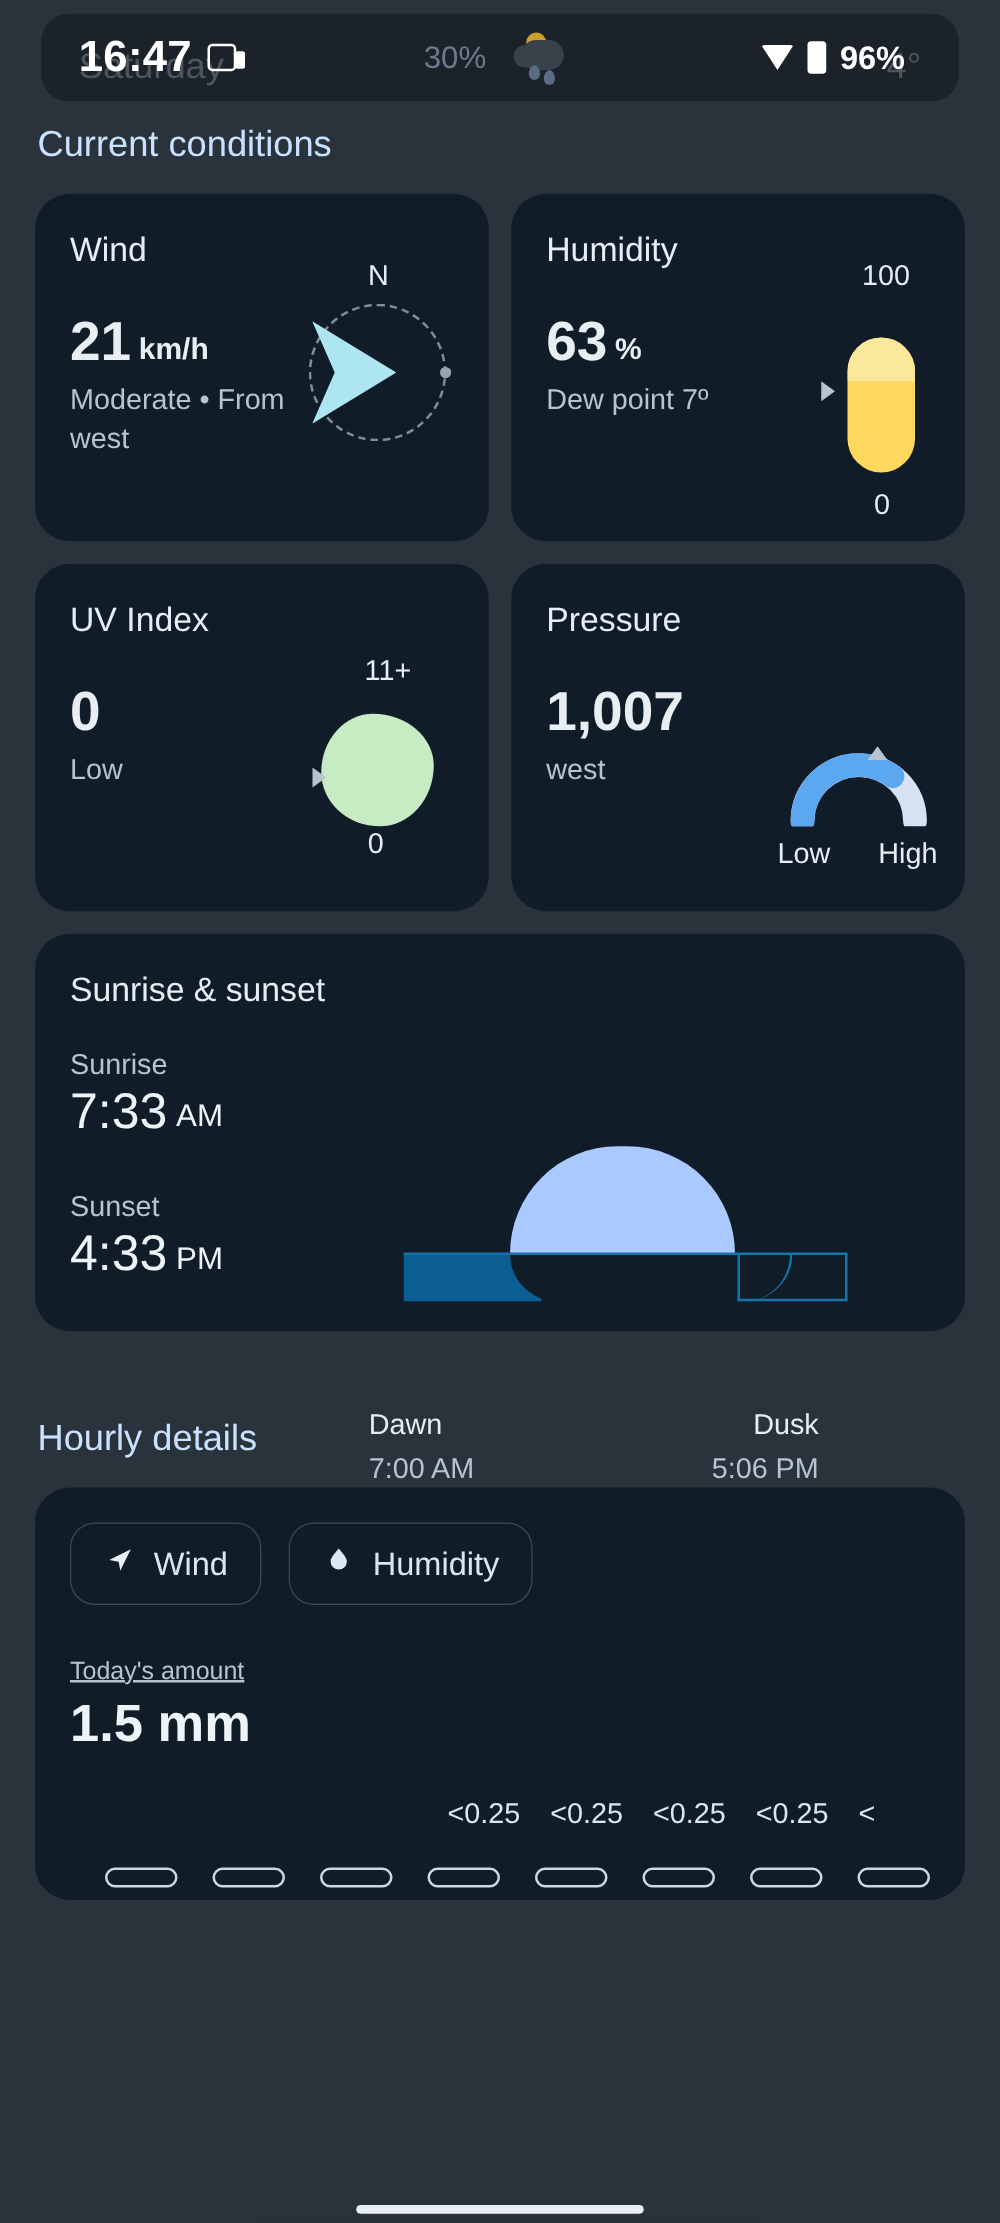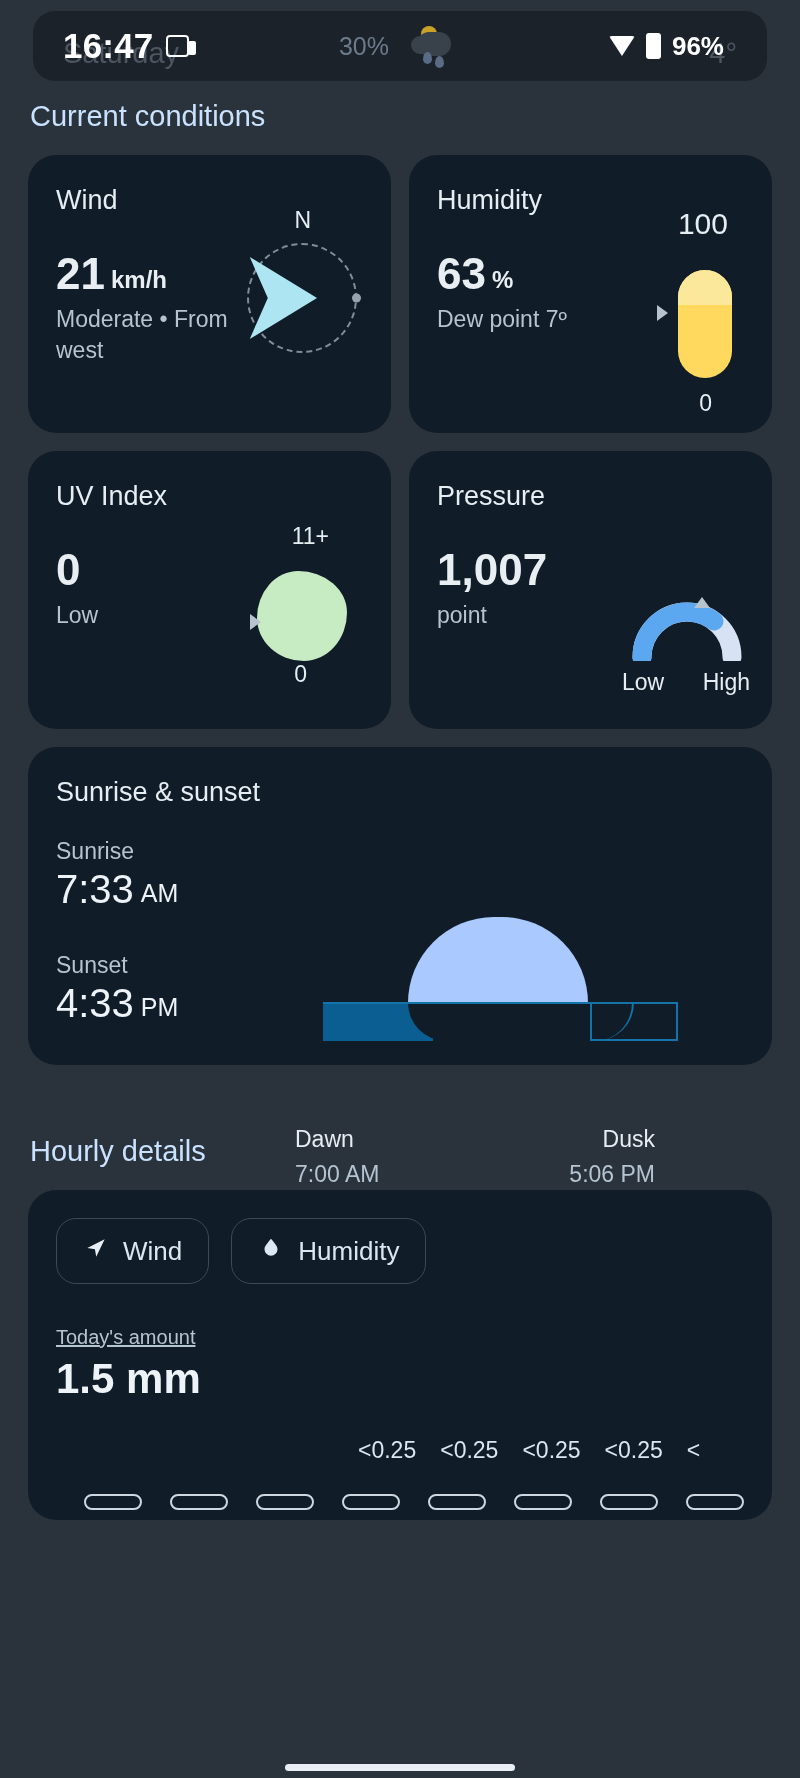--- a/index.html
+++ b/index.html
@@ -106,21 +106,21 @@
   }
   .compass-n{
     position:absolute; right:80px; top:52px; color:#e6edf3; font-size:23px;
   }
 
   
   .hum-gauge{ position:absolute; right:40px; top:115px; width:54px; height:108px;
               background:#ffd95e; border-radius:27px; overflow:hidden; }
   .hum-gauge .top{ position:absolute; left:0; right:0; top:0; height:32%;
                    background:#fce89a; }
-  .hum-max{ position:absolute; right:44px; top:52px; color:#e6edf3; font-size:30px; }
+  .hum-max{ position:absolute; right:44px; top:52px; color:#e6edf3; font-size:23px; }
   .hum-min{ position:absolute; right:60px; top:235px; color:#e6edf3; font-size:23px; }
   .hum-caret{
     position:absolute; right:104px; top:150px;
     width:0;height:0;border-left:11px solid #b7c3cd;
     border-top:8px solid transparent;border-bottom:8px solid transparent;
   }
 
   
   .uv-blob{
     position:absolute; right:44px; top:120px; width:90px; height:90px;
@@ -308,21 +308,21 @@
         <div class="uv-blob"></div>
         <span class="uv-caret"></span>
         <span class="uv-min">0</span>
       </div>
 
       <div class="card card-half">
         <div class="card-title">Pressure</div>
         <div class="big-value">
           <span>1,007</span>
         </div>
-        <div class="sub-text">point</div>
+        <div class="sub-text">west</div>
         <div class="press-gauge">
           <svg viewBox="0 0 118 92">
             <path d="M14 88 A45 45 0 0 1 104 88" fill="none" stroke="#d7e3f5" stroke-width="19" stroke-linecap="round"></path>
             <path d="M14 88 A45 45 0 0 1 86 52" fill="none" stroke="#5ba7f0" stroke-width="19" stroke-linecap="round"></path>
           </svg>
         </div>
         <span class="press-caret"></span>
         <div class="press-labels">
           <span>Low</span>
           <span>High</span>

